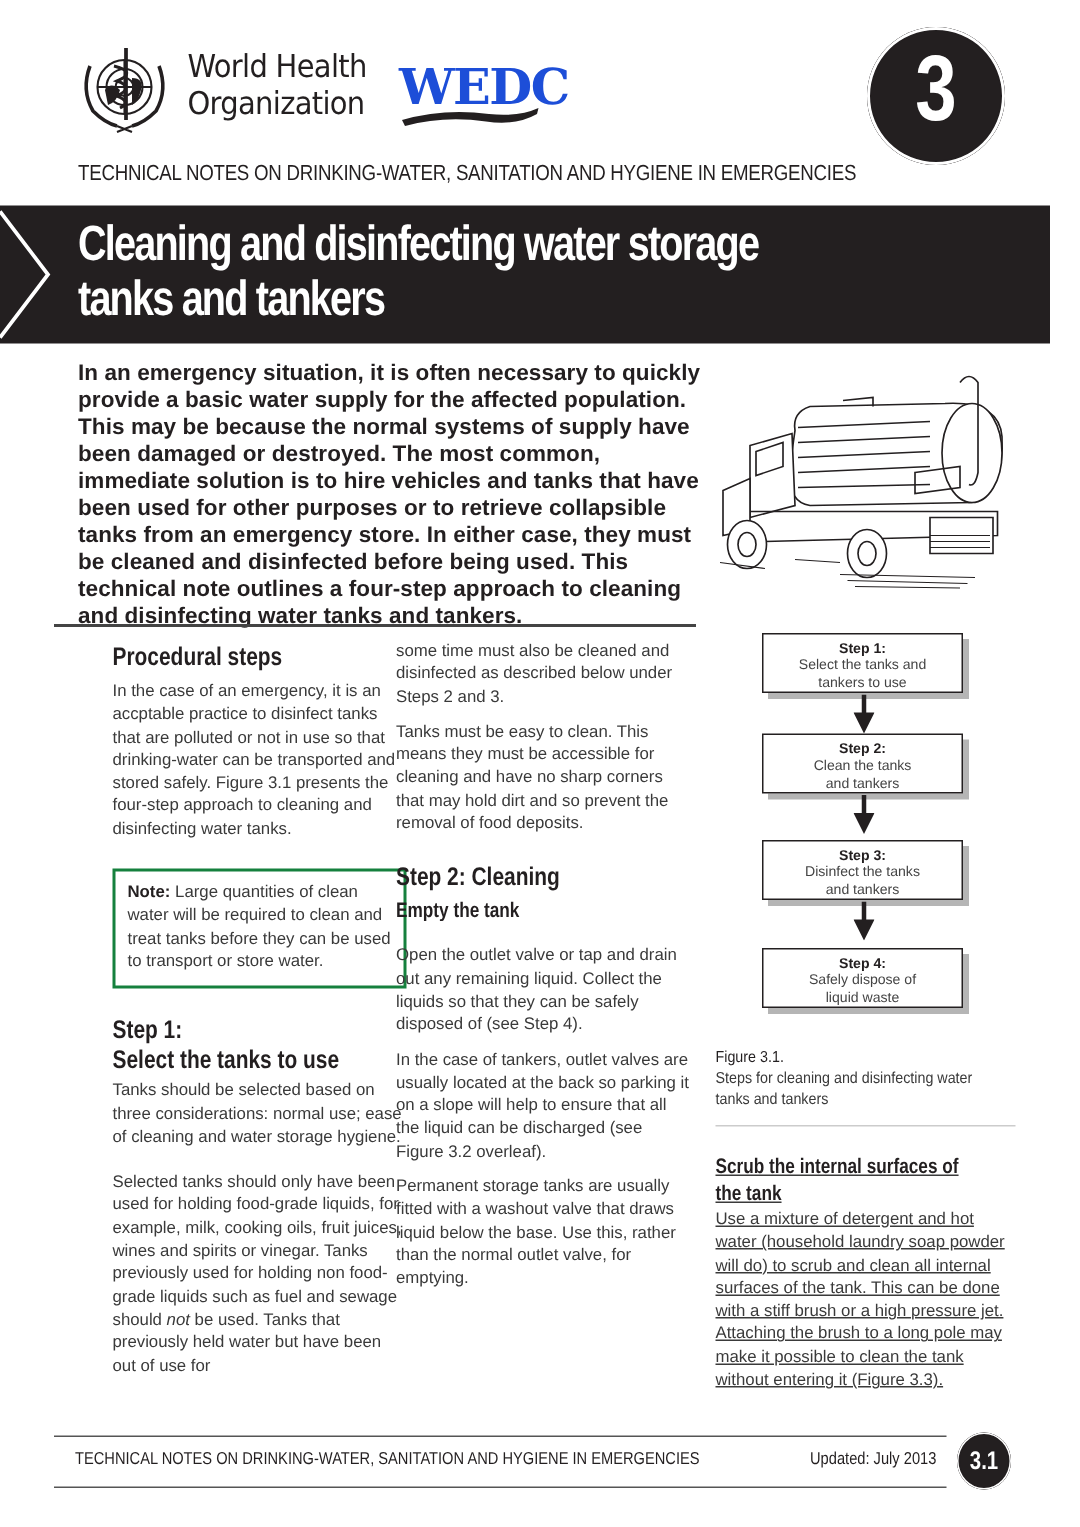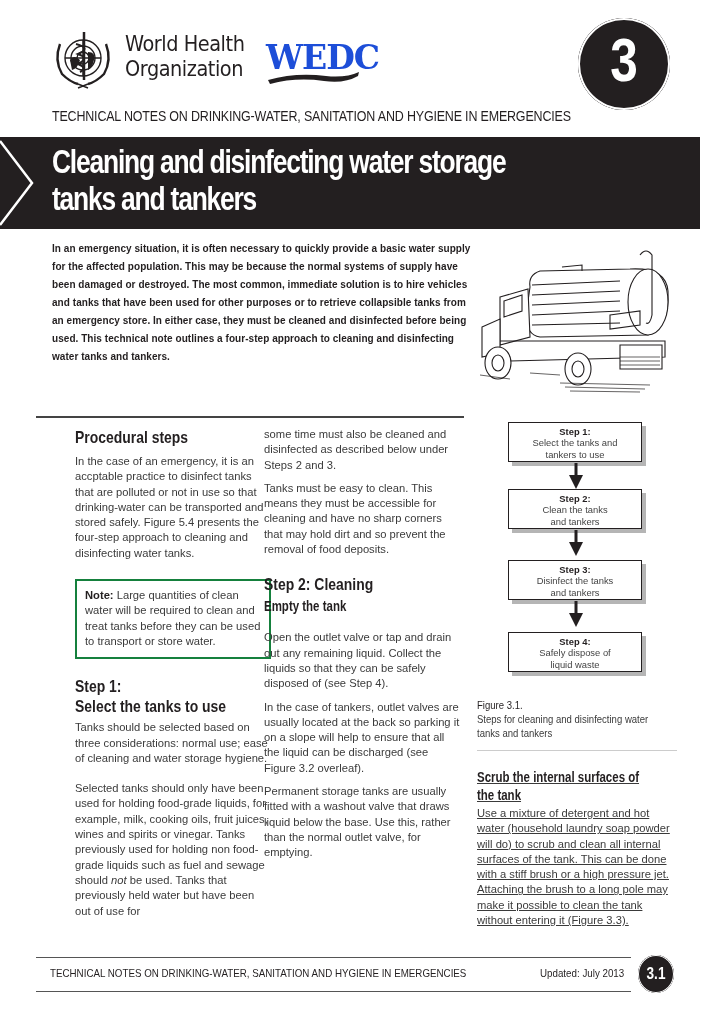--- a/index.html
+++ b/index.html
@@ -17,21 +17,21 @@
   #note-number span { position: absolute; left: 0; right: 0; top: 6px; text-align: center; color: #fff; font-family: "Liberation Sans", sans-serif; font-weight: bold; font-size: 62px; transform: scaleX(0.8); }
 
   #series-title { left: 52px; top: 108px; font-family: "Liberation Sans Narrow", "Liberation Sans", sans-serif; font-size: 14.5px; letter-spacing: -0.2px; color: #231f20; transform: scaleX(0.86); transform-origin: left top; white-space: nowrap; }
 
   
   #title-band { left: 0; top: 137px; width: 700px; height: 92px; background: #231f20; }
   #title-chevron { position: absolute; left: 0; top: 0; }
   #title-text { position: absolute; left: 52px; top: 6px; color: #fff; font-family: "Liberation Sans", sans-serif; font-weight: bold; font-size: 33px; line-height: 37px; letter-spacing: -1.5px; transform: scaleX(0.8); transform-origin: left top; white-space: nowrap; }
 
   
-  #intro { left: 52px; top: 240px; width: 420px; font-family: "Liberation Sans", sans-serif; font-weight: bold; font-size: 10px; line-height: 18px; color: #231f20; letter-spacing: 0.05px; }
+  #intro { left: 52px; top: 240px; width: 420px; font-family: "Liberation Sans", sans-serif; font-weight: bold; font-size: 15px; line-height: 18px; color: #231f20; letter-spacing: 0.05px; }
   #intro-rule { left: 36px; top: 416px; width: 428px; height: 2px; background: #444; }
   #truck { left: 470px; top: 245px; width: 215px; height: 150px; }
 
   
   .col { position: absolute; font-size: 11.2px; line-height: 15.3px; color: #3a3a3a; }
   .h2 { font-family: "Liberation Sans", sans-serif; font-weight: bold; font-size: 17px; line-height: 20px; color: #231f20; transform: scaleX(0.82); transform-origin: left top; white-space: nowrap; }
   .h3 { font-family: "Liberation Sans", sans-serif; font-weight: bold; font-size: 14px; line-height: 18px; color: #231f20; transform: scaleX(0.82); transform-origin: left top; white-space: nowrap; }
   p { margin: 0; }
   .para { margin-bottom: 8px; }
 
@@ -123,21 +123,21 @@
     <path d="M140 70 L170 66 L170 80 L140 84 Z"></path>
   </g>
   <g stroke="#231f20" stroke-width="0.7">
     <path d="M90 138 L180 140 M95 142 L175 144 M100 146 L170 147 M60 128 L90 130 M10 130 L40 134"></path>
     <path d="M150 112 L190 112 M150 116 L190 116 M150 120 L190 120"></path>
   </g>
 </svg>
 
 <div id="col1" class="col">
   <div class="h2">Procedural steps</div>
-  <p style="margin-top:6px">In the case of an emergency, it is an accptable practice to disinfect tanks that are polluted or not in use so that drinking-water can be transported and stored safely. Figure 5.4 presents the four-step approach to cleaning and disinfecting water tanks.</p>
+  <p style="margin-top:6px">In the case of an emergency, it is an accptable practice to disinfect tanks that are polluted or not in use so that drinking-water can be transported and stored safely. Figure 3.1 presents the four-step approach to cleaning and disinfecting water tanks.</p>
   <div id="note-box">
     <b>Note:</b><span> Large quantities of clean water will be required to clean and treat tanks before they can be used to transport or store water.</span>
   </div>
   <div id="step1-heading">
     <div class="h2">Step 1:</div>
     <div class="h2">Select the tanks to use</div>
   </div>
   <p style="margin-top:3px; margin-bottom:15px">Tanks should be selected based on three considerations: normal use; ease of cleaning and water storage hygiene.</p>
   <p><span>Selected tanks should only have been used for holding food-grade liquids, for example, milk, cooking oils, fruit juices, wines and spirits or vinegar. Tanks previously used for holding non food-grade liquids such as fuel and sewage should </span><em>not</em><span> be used. Tanks that previously held water but have been out of use for</span></p>
 </div>

